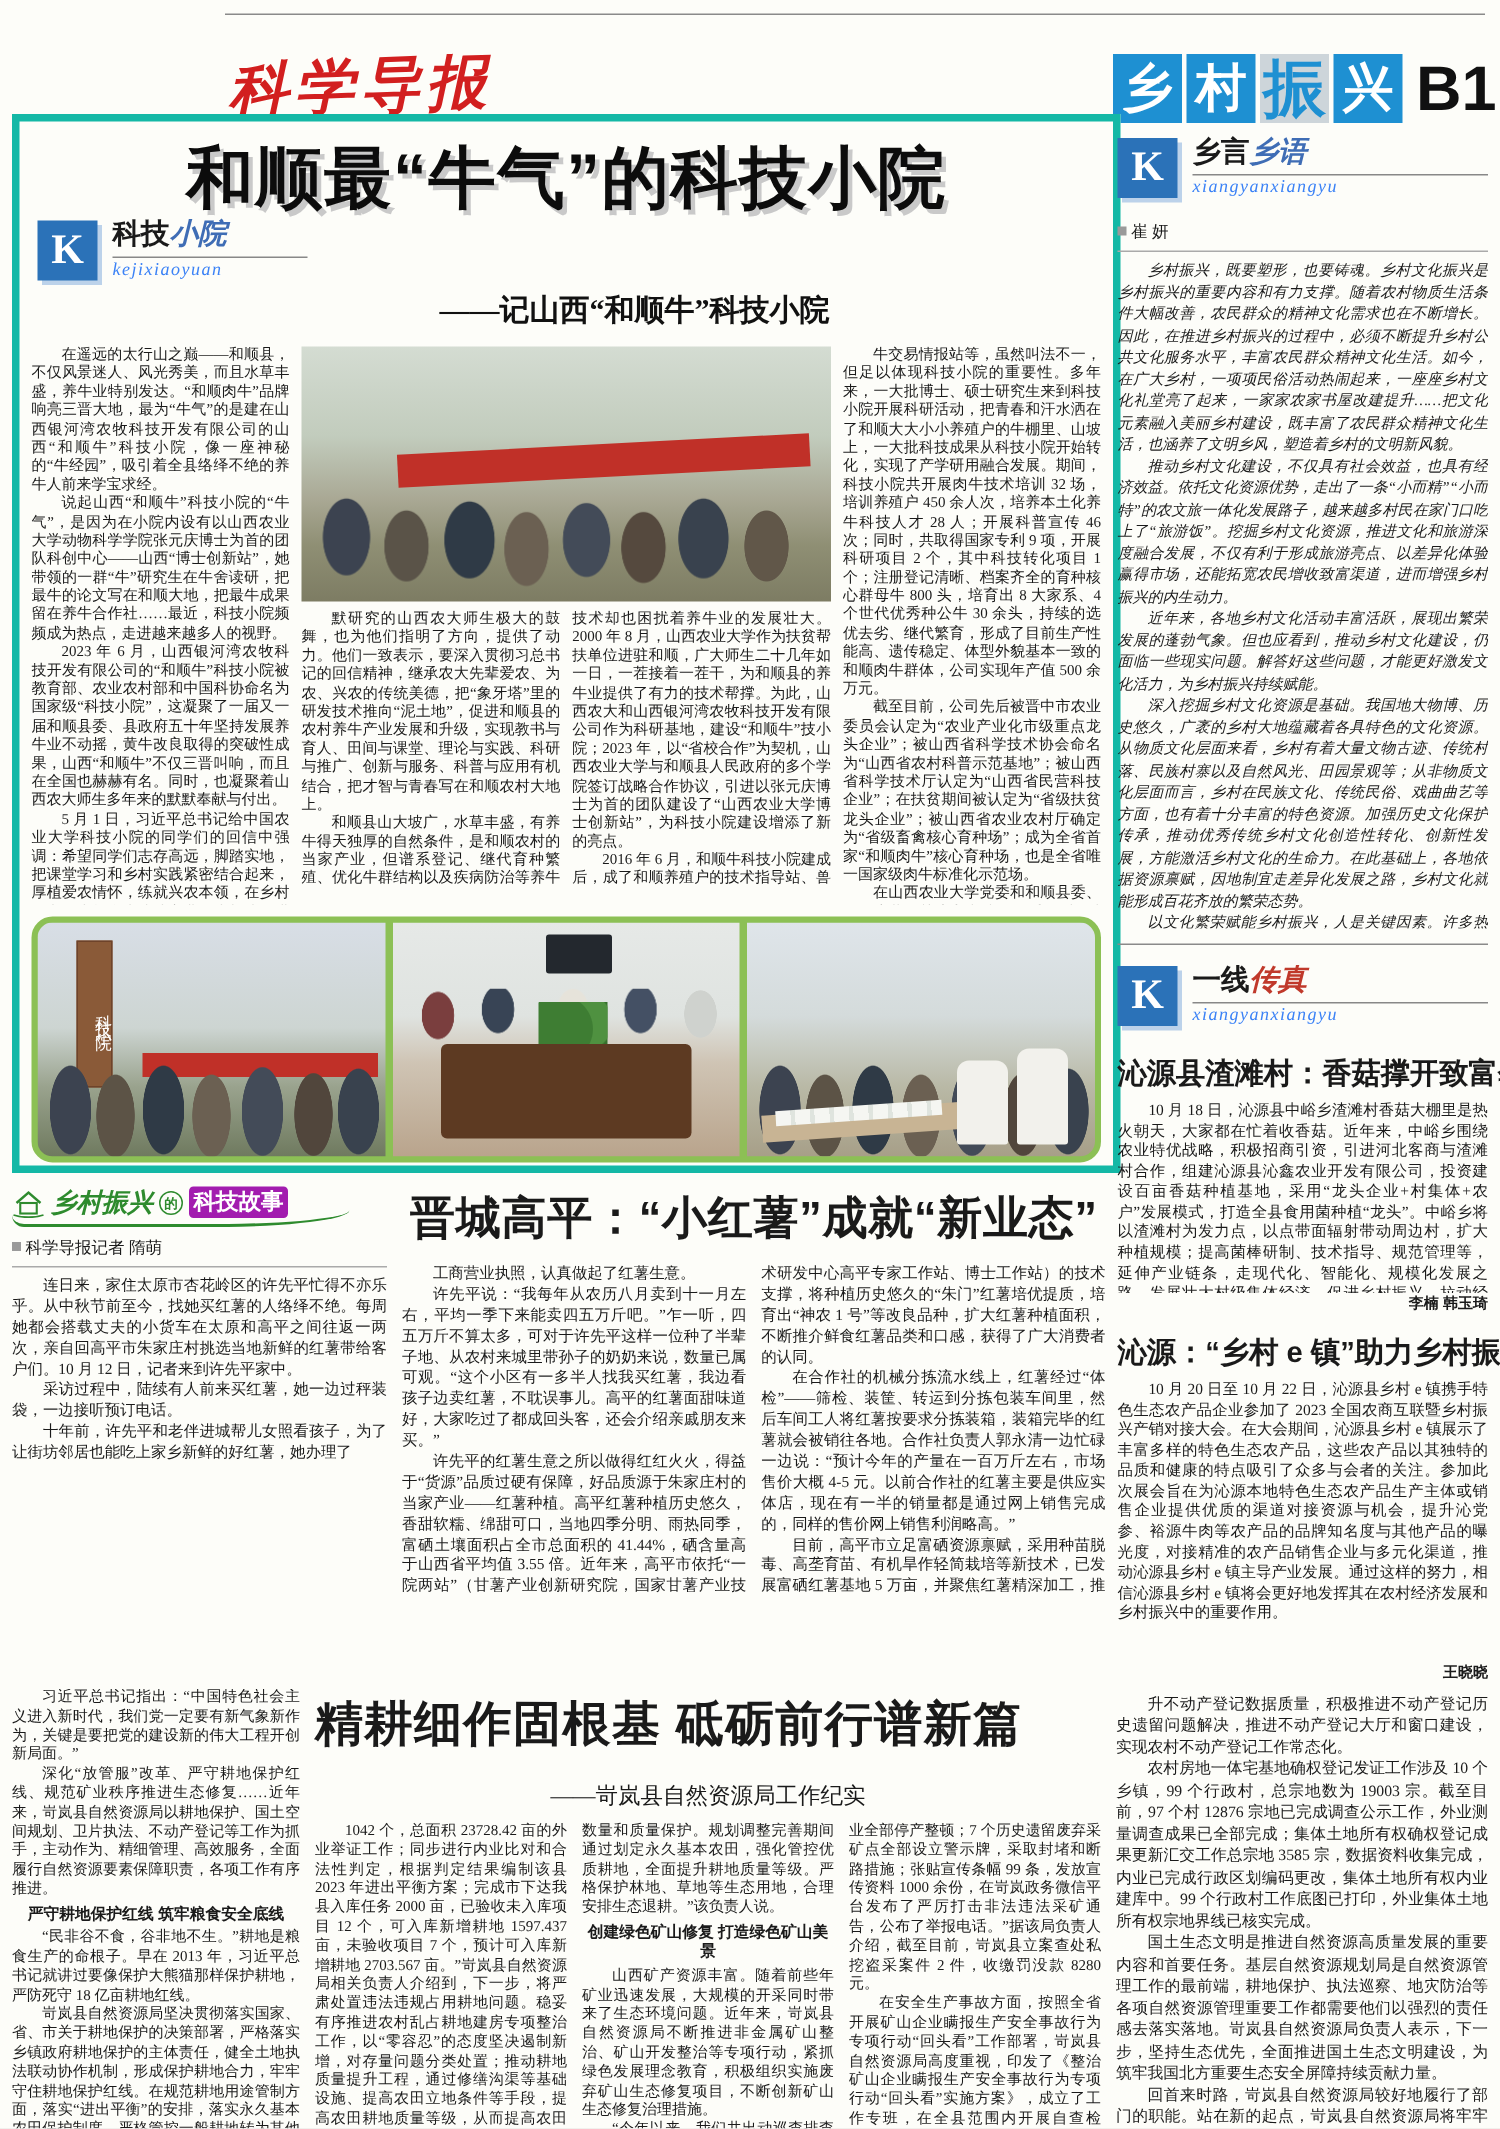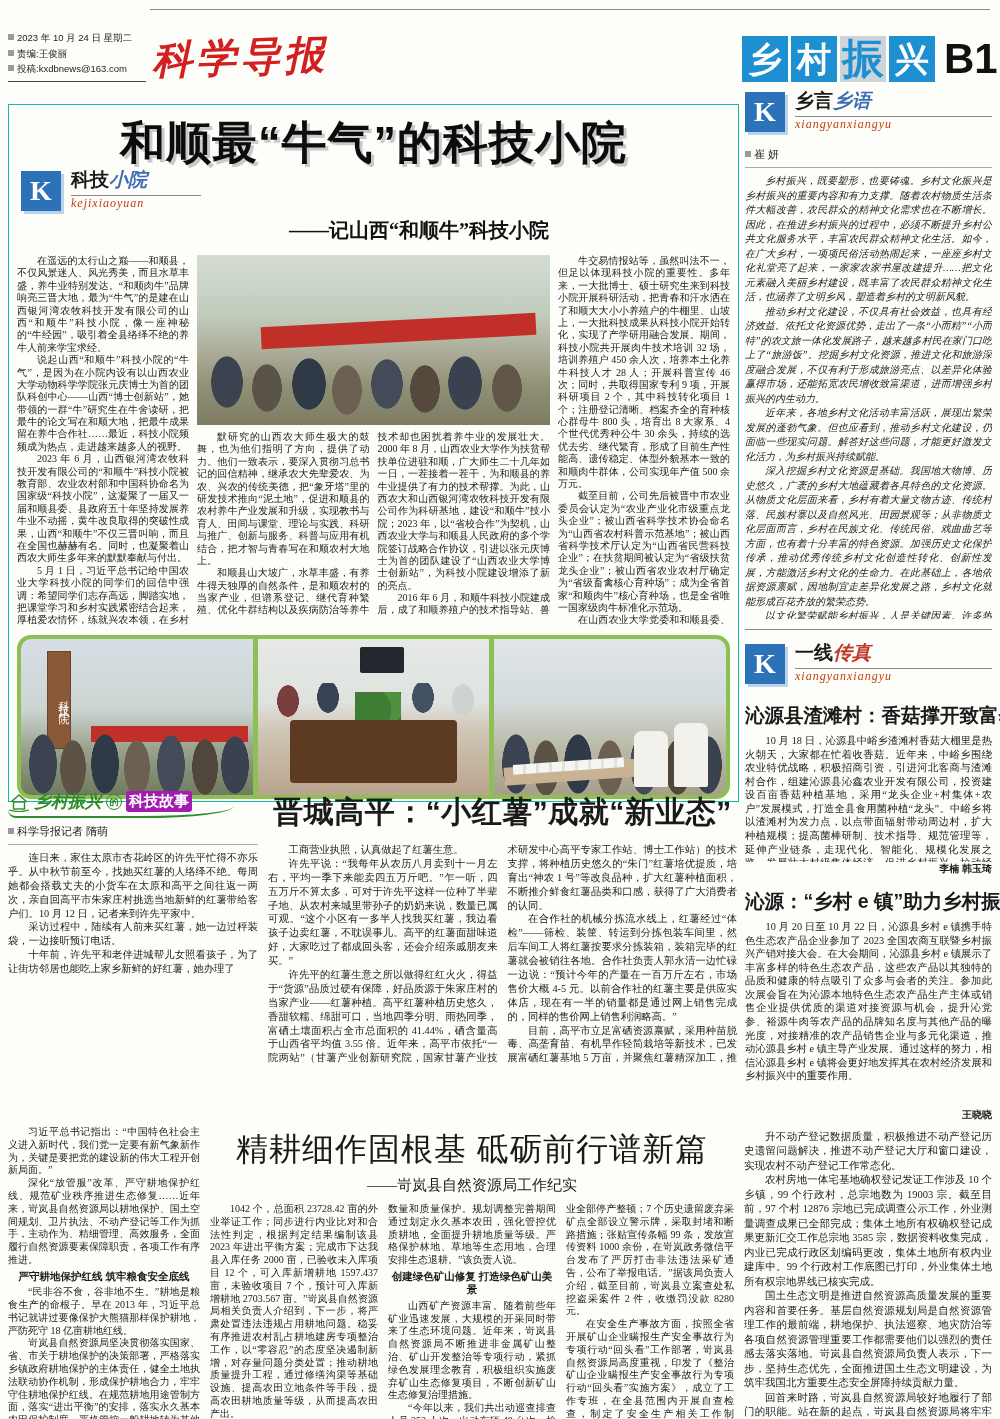--- a/index.html
+++ b/index.html
@@ -25,24 +25,24 @@
   h4.subhead{margin:3px 0;font-size:10.5px;text-align:center;font-weight:bold;font-family:"Liberation Sans",sans-serif;}
   
   .kbadge{position:relative;height:56px;}
   .ktile{position:absolute;left:0;top:4px;width:40px;height:40px;background:#2b72b8;color:#fff;
          font:900 28px/40px "Liberation Serif",serif;text-align:center;box-shadow:3px 3px 0 #bcd2ea;}
   .kbadge .labels{margin-left:50px;font-size:19px;font-weight:900;font-family:"Liberation Sans",sans-serif;
                   border-bottom:1px solid #888;padding-bottom:2px;white-space:nowrap;}
   .kbadge .script{font-family:"Liberation Serif",serif;font-style:italic;font-weight:900;}
   .kbadge .script.blue{color:#3f6db5;}
   .kbadge .script.red{color:#c0392b;}
-  .kbadge .pinyin{margin-left:50px;font-style:italic;color:#c2410c;font-size:12px;letter-spacing:1px;
+  .kbadge .pinyin{margin-left:50px;font-style:italic;color:#3b82f6;font-size:12px;letter-spacing:1px;
                   font-family:"Liberation Serif",serif;}
   
-  .mainbox{position:absolute;left:8px;top:104px;width:729px;height:696px;border:1px solid #14b8a6;background:#fdfdf9;}
+  .mainbox{position:absolute;left:8px;top:76px;width:729px;height:696px;border:5px solid #14b8a6;background:#fdfdf9;}
   .main-hl{margin-top:8px;text-align:center;font-size:45px;font-weight:900;letter-spacing:1px;
            font-family:"Liberation Sans","DejaVu Sans",sans-serif;color:#0c0c0c;text-shadow:3px 3px 0 #c9c9c9;}
   .main-sub{position:absolute;left:200px;top:112px;width:420px;text-align:center;font-size:20px;color:#111;font-weight:bold;}
   .main-badge{position:absolute;left:12px;top:62px;width:180px;}
   .main-body{position:absolute;left:8px;top:150px;width:713px;height:372px;display:flex;gap:8px;}
   .mcol{width:172px;height:372px;}
   .mmid{width:353px;height:372px;}
   .photo-main{position:relative;width:353px;height:170px;overflow:hidden;
      background:linear-gradient(#d4dcd2 0%,#c2ccbd 35%,#a9a894 60%,#8f8f74 78%,#7d7c63 100%);}
   .photo-main .banner{position:absolute;left:18%;top:38%;width:78%;height:13%;background:#c03028;transform:rotate(-3deg);}
@@ -112,38 +112,33 @@
   .story-byline{font-size:11px;font-family:"Liberation Sans",sans-serif;border-bottom:1px solid #aaa;
       padding:6px 0 5px;margin-bottom:6px;}
   .story-main{position:absolute;left:260px;top:0;width:469px;height:294px;}
   .story-hl{text-align:center;font-size:30px;font-weight:900;font-family:"Liberation Sans",sans-serif;
       letter-spacing:0.5px;margin:2px 0 10px;white-space:nowrap;}
   .story-cols{height:236px;column-count:2;column-gap:10px;column-fill:auto;}
   
   .bottom{position:absolute;left:8px;top:1126px;width:984px;height:322px;}
   .b-col1{position:absolute;left:0;top:0;width:192px;height:322px;}
   .b-mid{position:absolute;left:202px;top:0;width:524px;height:322px;}
-  .b-hl{text-align:center;font-size:32px;font-weight:400;font-family:"Liberation Sans",sans-serif;
-        letter-spacing:1px;margin:2px 0 4px;white-space:nowrap;}
+  .b-hl{font-size:32px;font-weight:700;font-family:"Liberation Sans",sans-serif;
+        letter-spacing:1px;margin:2px 0 16px;white-space:nowrap;}
   .b-sub{text-align:center;font-size:15px;margin-bottom:8px;}
   .b-cols{height:246px;column-count:3;column-gap:10px;column-fill:auto;}
   .b-col5{position:absolute;left:736px;top:4px;width:248px;height:318px;}
   .b-col5 .jtext{font-size:10.5px;line-height:1.38;}
 </style>
 </head>
 <body>
 
 <div class="page">
 
   <div class="hdr-topline"></div>
-  <div class="hdr-info">
-    <div class="row"><span class="sq"></span><span>2023 年 10 月 24 日  星期二</span></div>
-    <div class="row"><span class="sq"></span><span>责编:王俊丽</span></div>
-    <div class="row"><span class="sq"></span><span>投稿:kxdbnews@163.com</span></div>
-  </div>
   <div class="masthead">科学导报</div>
   <div class="tiles">
     <span class="tile">乡</span>
     <span class="tile">村</span>
     <span class="tile alt">振</span>
     <span class="tile">兴</span>
     <span class="pageno">B1</span>
   </div>
 
   <div class="mainbox">

